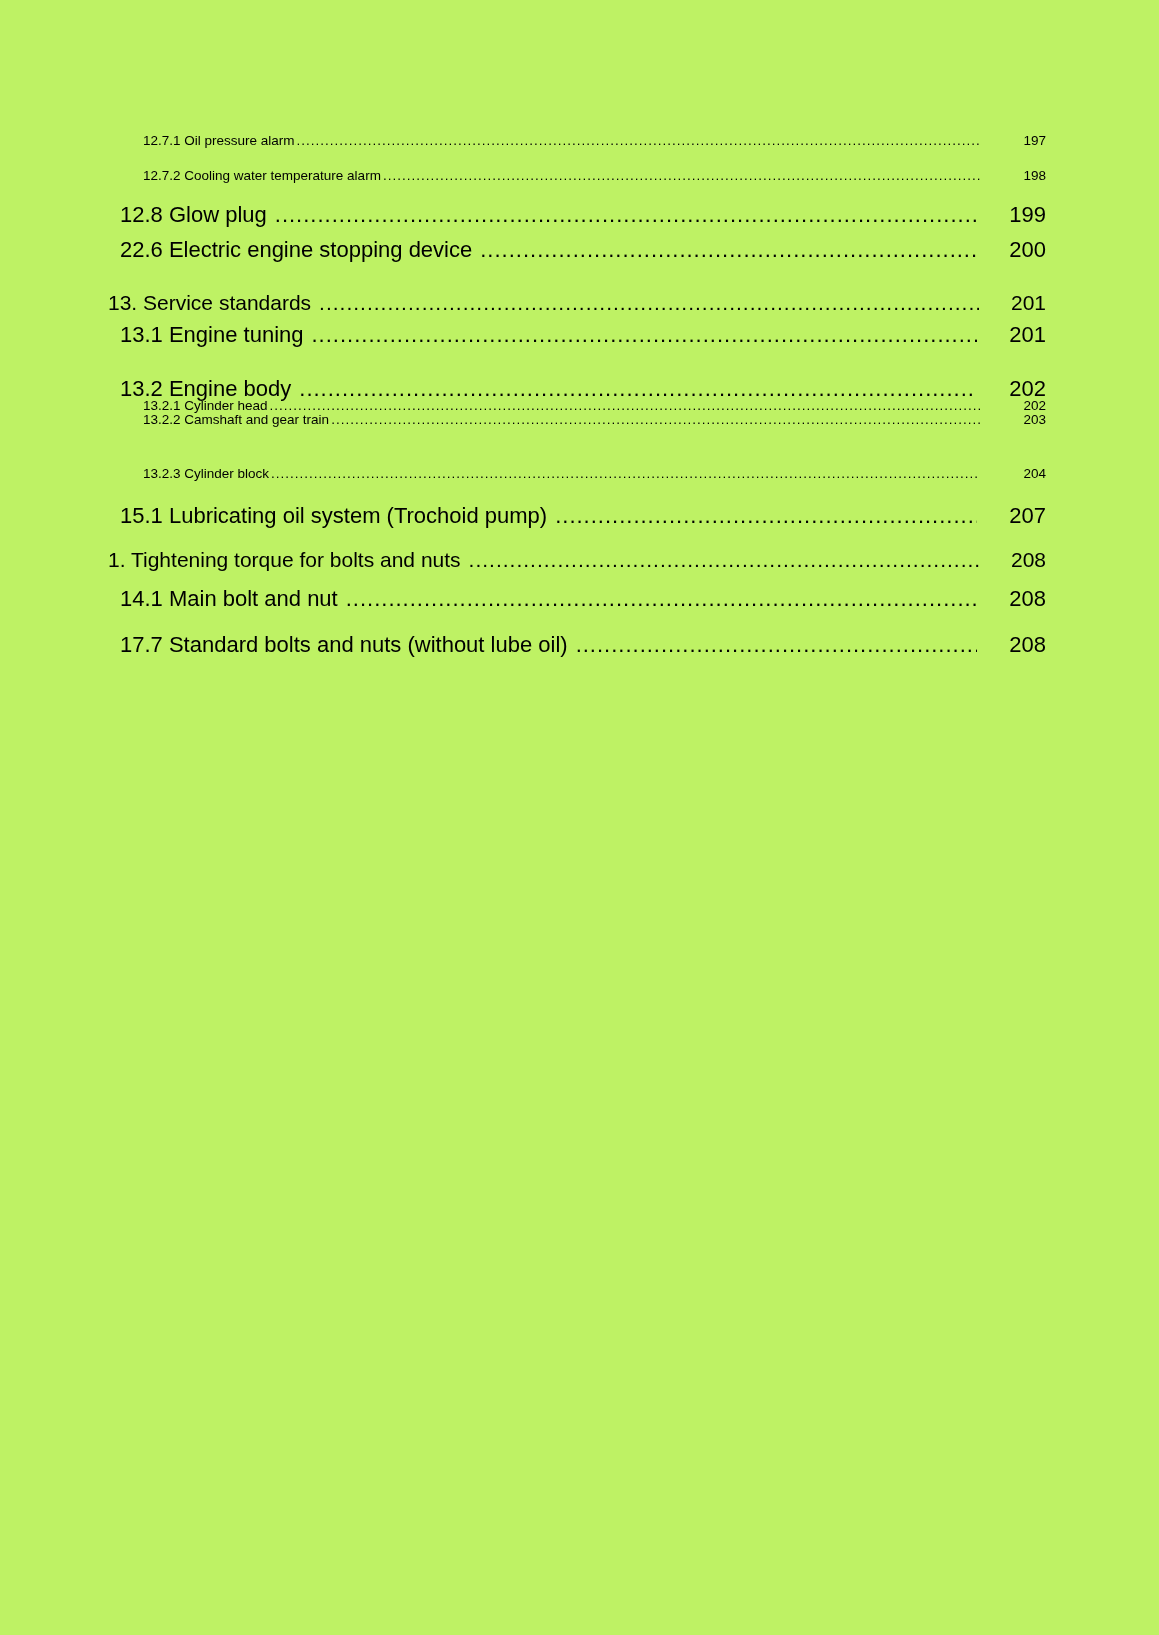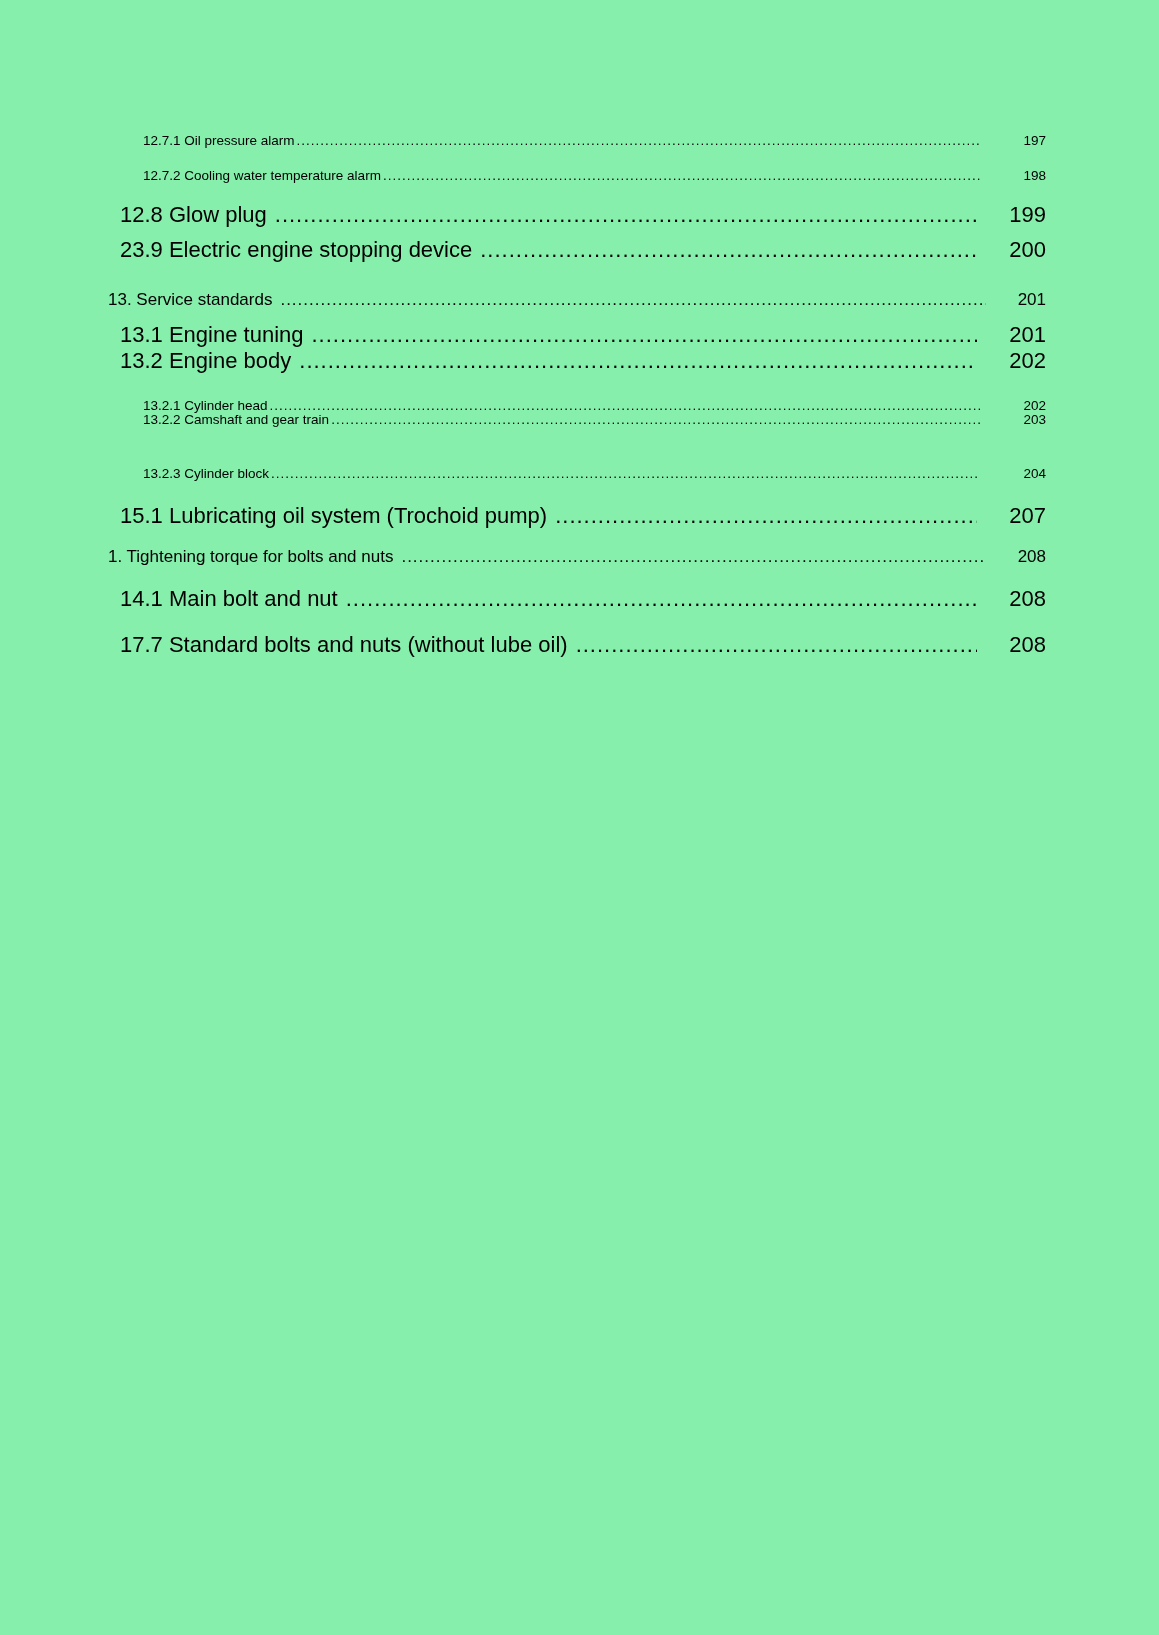--- a/index.html
+++ b/index.html
@@ -4,34 +4,34 @@
 <style>
   html, body {
     margin: 0;
     padding: 0;
     background: #ffffff;
   }
   .page {
     position: relative;
     width: 1159px;
     height: 1635px;
-    background: #86efac;
+    background: #bef264;
     font-family: "Liberation Sans", sans-serif;
     color: #000000;
     overflow: hidden;
   }
   .toc-row {
     position: absolute;
     right: 113px;
     display: flex;
     align-items: baseline;
     white-space: nowrap;
     line-height: 1.2;
   }
-  .level-1 { left: 108px; font-size: 17px; }
+  .level-1 { left: 108px; font-size: 21px; }
   .level-2 { left: 120px; font-size: 22px; }
   .level-3 { left: 143px; font-size: 13.5px; }
   .toc-label {
     flex: 0 0 auto;
   }
   .toc-dots {
     flex: 1 1 auto;
     min-width: 0;
     overflow: hidden;
     letter-spacing: 1px;
@@ -62,38 +62,38 @@
     <span class="toc-page">198</span>
   </div>
 
   <div class="toc-row level-2" style="top:202px">
     <span class="toc-label">12.8 Glow plug</span>
     <span class="toc-dots">............................................................................................................................................................................................................................................................................................................</span>
     <span class="toc-page">199</span>
   </div>
 
   <div class="toc-row level-2" style="top:237px">
-    <span class="toc-label">23.9 Electric engine stopping device</span>
+    <span class="toc-label">22.6 Electric engine stopping device</span>
     <span class="toc-dots">............................................................................................................................................................................................................................................................................................................</span>
     <span class="toc-page">200</span>
   </div>
 
   <div class="toc-row level-1" style="top:290px">
     <span class="toc-label">13. Service standards</span>
     <span class="toc-dots">............................................................................................................................................................................................................................................................................................................</span>
     <span class="toc-page">201</span>
   </div>
 
   <div class="toc-row level-2" style="top:322px">
     <span class="toc-label">13.1 Engine tuning</span>
     <span class="toc-dots">............................................................................................................................................................................................................................................................................................................</span>
     <span class="toc-page">201</span>
   </div>
 
-  <div class="toc-row level-2" style="top:348px">
+  <div class="toc-row level-2" style="top:376px">
     <span class="toc-label">13.2 Engine body</span>
     <span class="toc-dots">............................................................................................................................................................................................................................................................................................................</span>
     <span class="toc-page">202</span>
   </div>
 
   <div class="toc-row level-3" style="top:398px">
     <span class="toc-label">13.2.1 Cylinder head</span>
     <span class="toc-dots">............................................................................................................................................................................................................................................................................................................</span>
     <span class="toc-page">202</span>
   </div>

